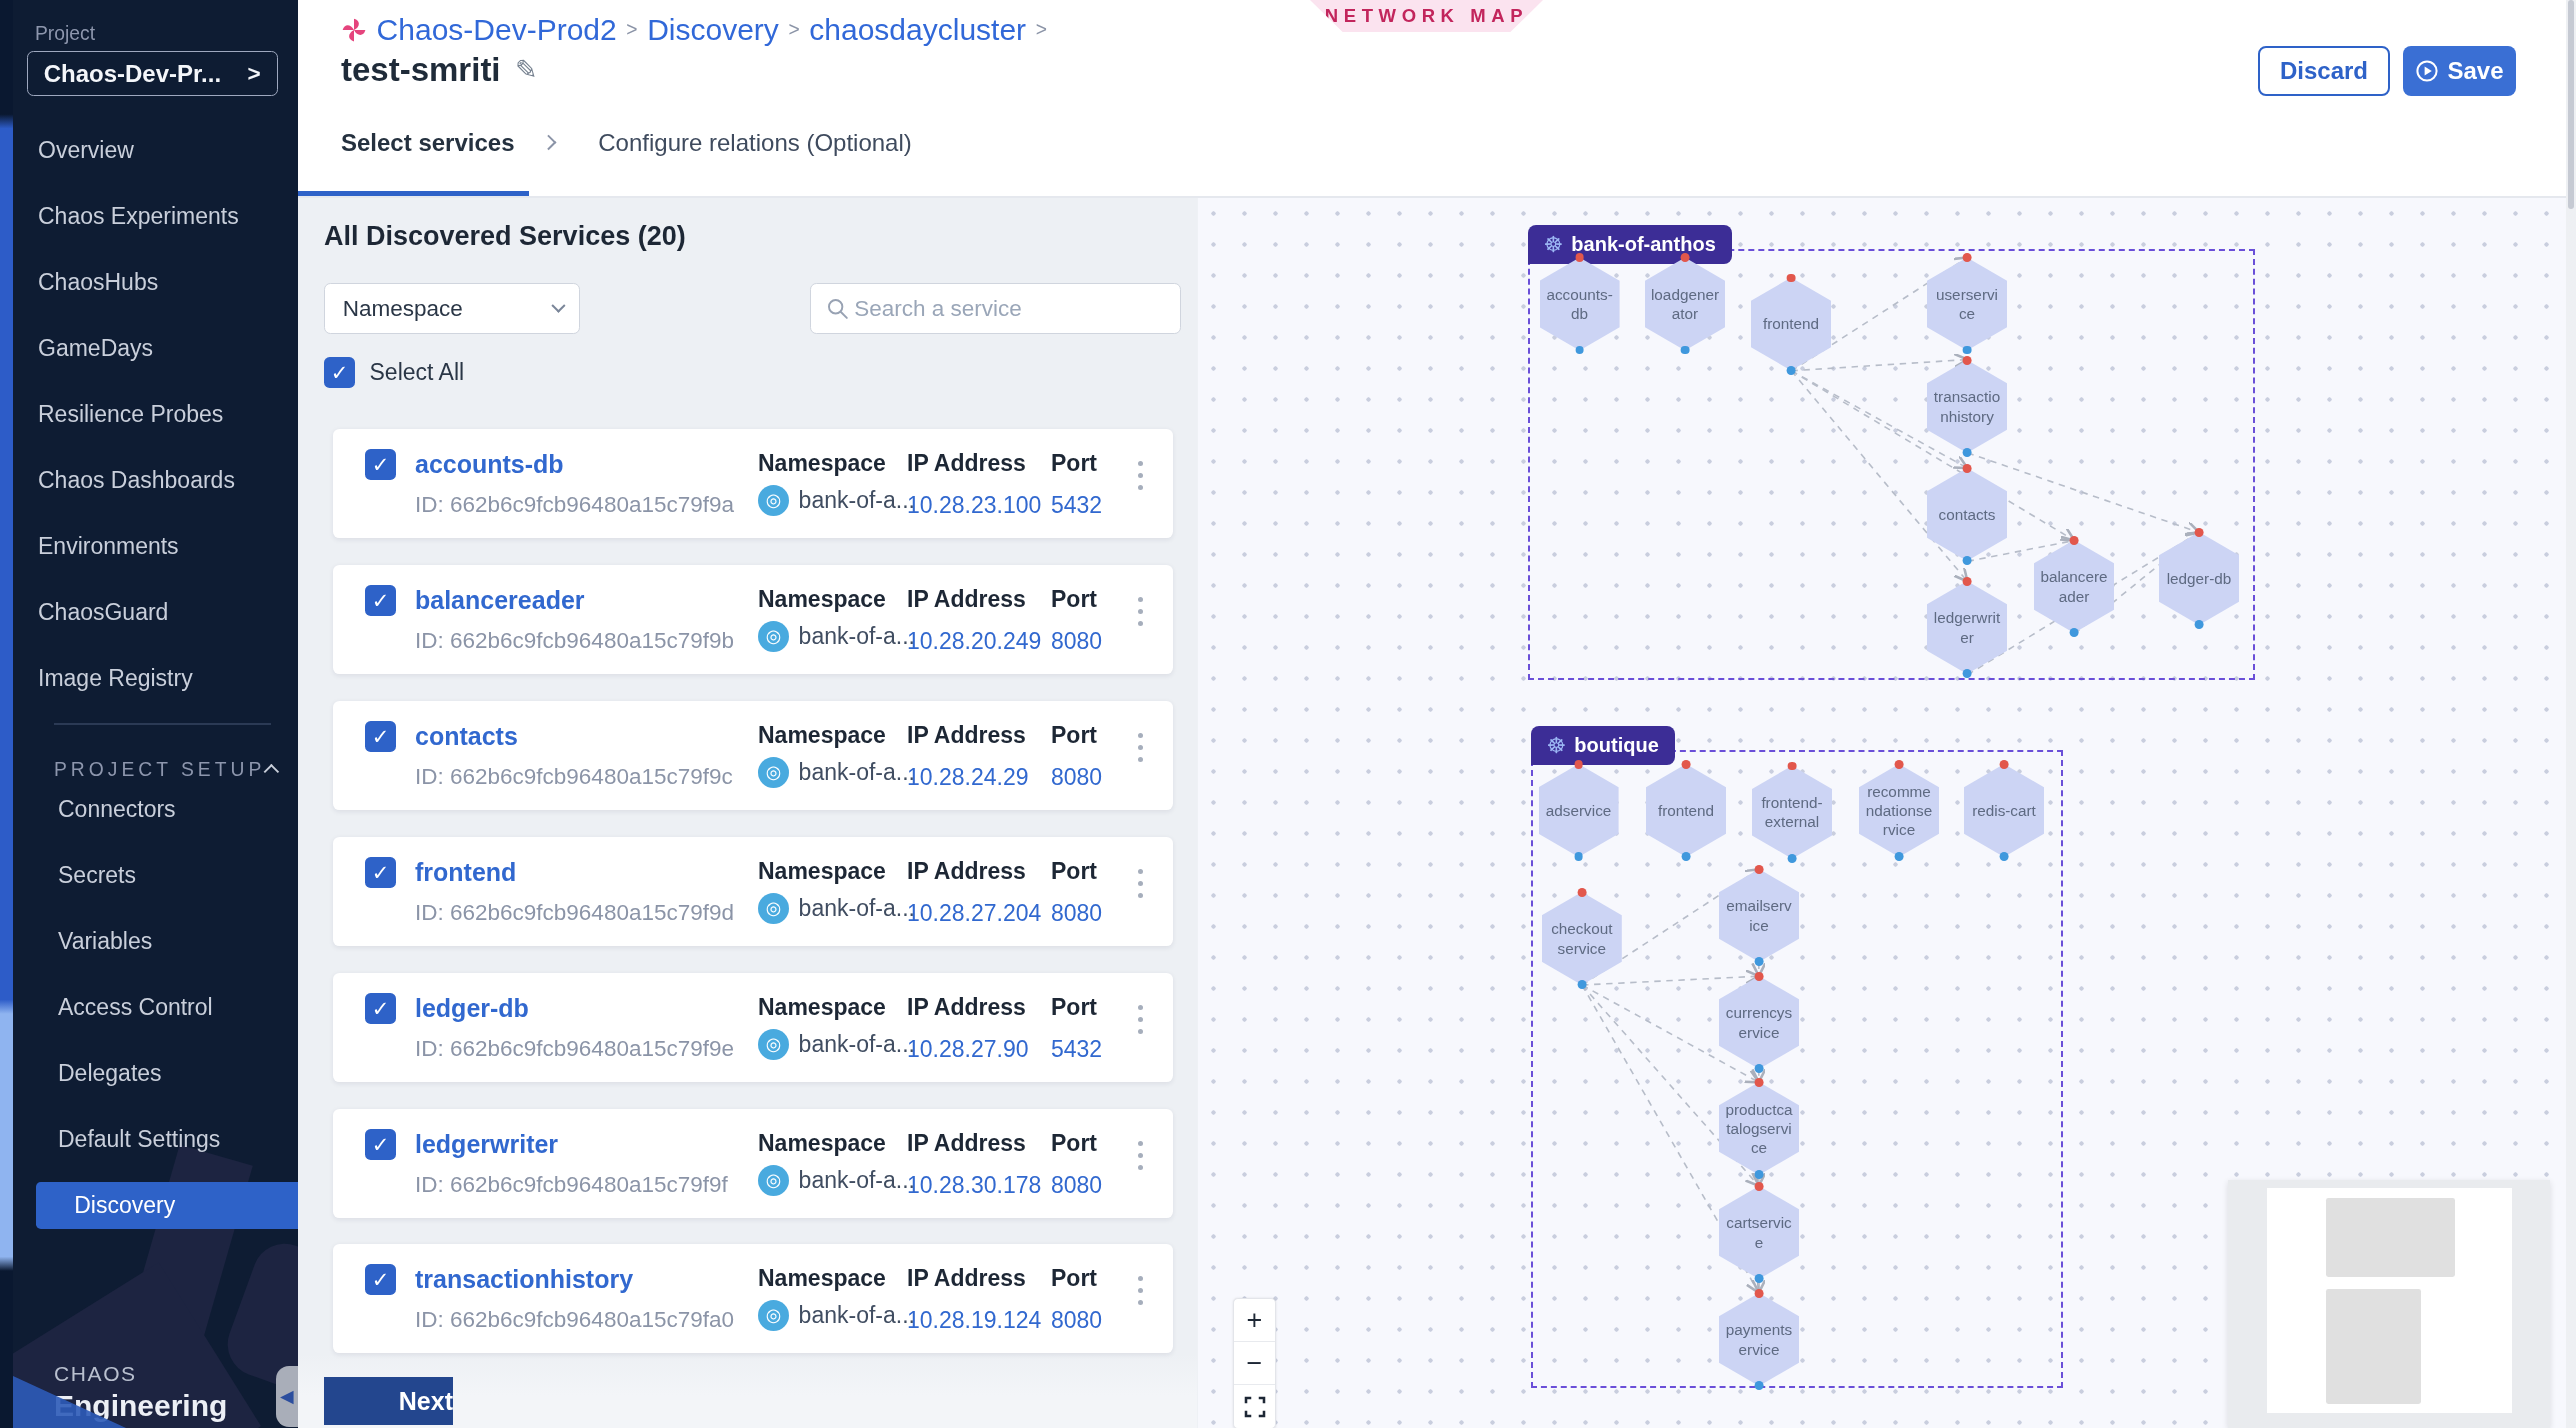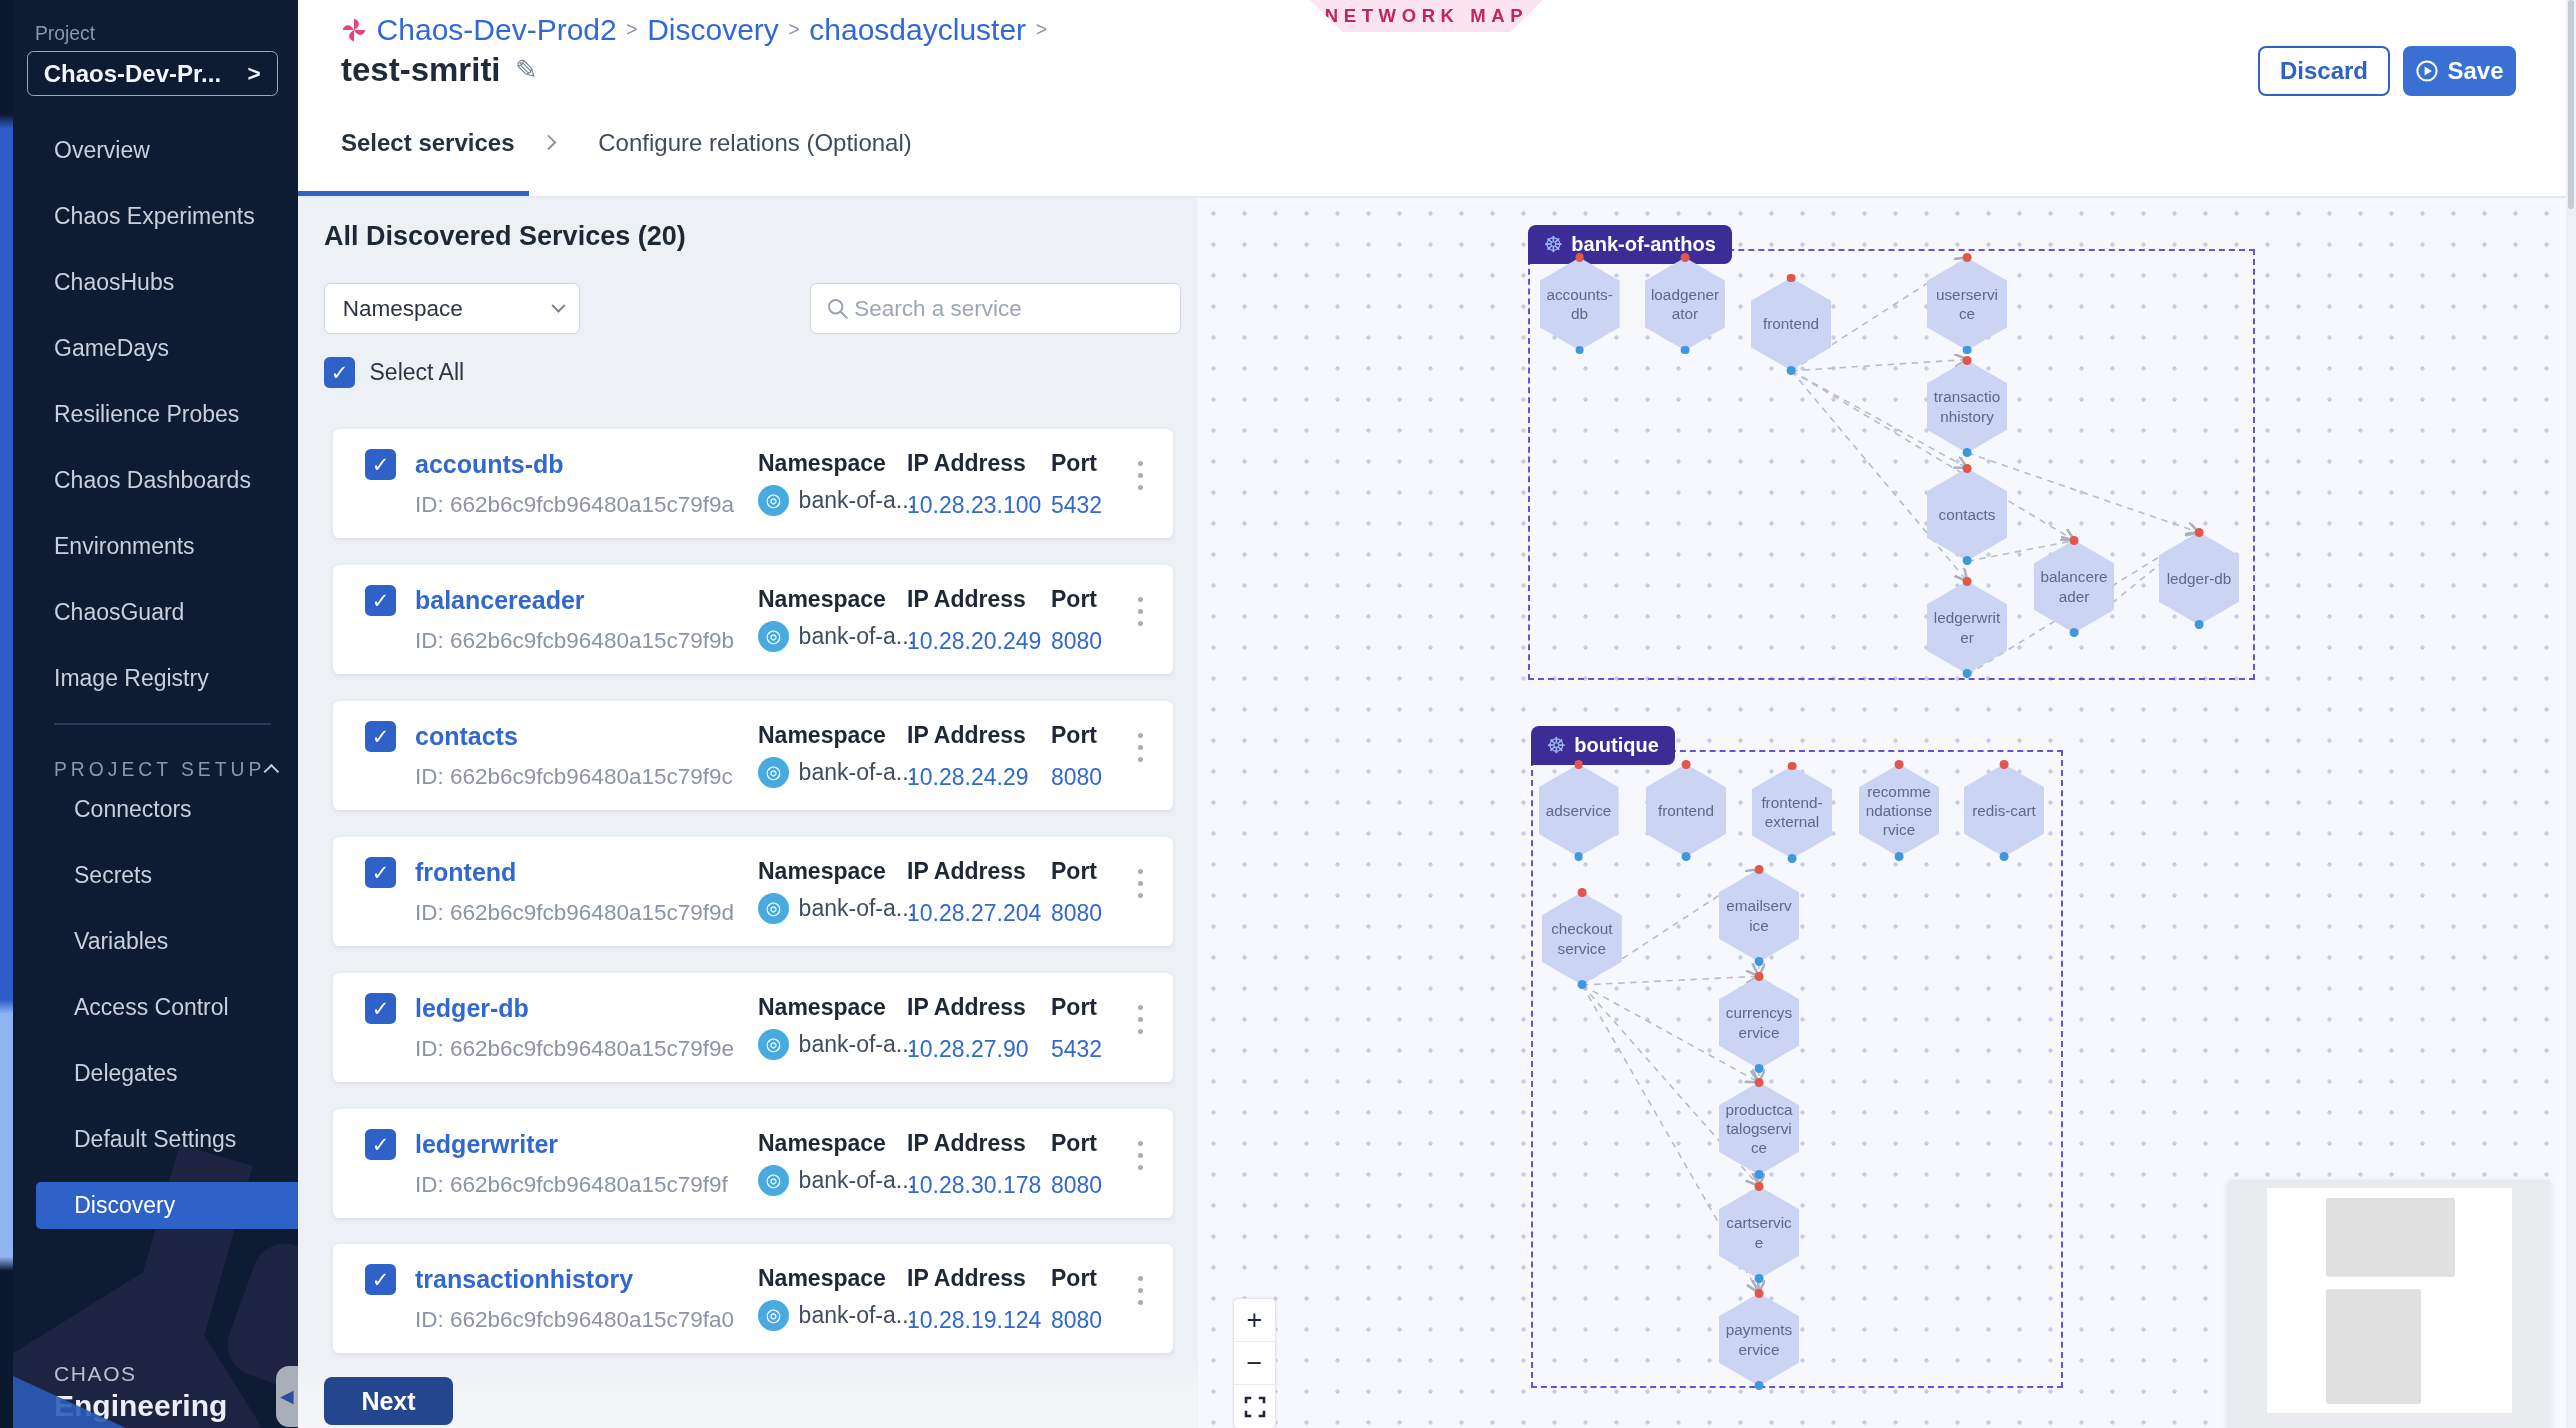--- a/index.html
+++ b/index.html
@@ -18,21 +18,21 @@
   .wm2 { left:-48px; top:1318px; width:265px; height:193px; transform:rotate(-32deg); }
   .wm3 { left:225px; top:1254px; width:137px; height:137px; border-radius:32px; transform:rotate(20deg); }
   .proj-label { position:absolute; left:22px; top:22.5px; font-size:19.3px; color:#8d96ad; }
   .proj-select { position:absolute; left:13.7px; top:51px; width:251px; height:45px;
                  border:1.6px solid #9ea8bf; border-radius:6.4px; display:flex; align-items:center;
                  justify-content:space-between; padding:0 16px; cursor:pointer; }
   .proj-select .pname { color:#f4f6fa; font-size:24px; font-weight:bold; }
   .proj-select .parrow { color:#f4f6fa; font-size:22.5px; font-weight:bold; }
   .nav { position:absolute; left:0; top:117px; width:100%; }
   .nav2 { position:absolute; left:0; top:776px; width:100%;margin-left:20px; }
-  .nav-item { height:66px; line-height:66px; padding-left:41px; font-size:23px;
+  .nav-item { height:66px; line-height:66px; padding-left:25px; font-size:23px;
               color:#c9cfdb; cursor:pointer; white-space:nowrap; }
   .nav-item.active { background:#2e62c8; color:#ffffff; margin:9.6px 3.2px; height:47px;
                      line-height:47px; border-radius:4.8px; padding-left:38px; }
   .divider { position:absolute; left:41px; top:723px; width:217px; height:1.6px; background:#2b3a55; }
   .setup-hdr { position:absolute; left:41px; top:759px; font-size:19.3px; letter-spacing:4px;
                color:#8d96ad; width:225px; display:flex; justify-content:space-between; align-items:center; cursor:pointer; }
   .chev-up { width:11.3px; height:11.3px; border-left:2.4px solid #c9cfdb; border-top:2.4px solid #c9cfdb;
              transform:rotate(45deg) translateY(3.2px); }
   .brand { position:absolute; left:41px; top:1362px; }
   .brand .b1 { font-size:21px; color:#b9c0cf; letter-spacing:1.6px; }
@@ -97,22 +97,22 @@
   .card .ns-wrap { display:flex; align-items:center; gap:9.6px; color:#404d61; }
   .ns-badge { width:31px; height:31px; border-radius:50%; background:#49aadf; color:#fff;
               display:flex; align-items:center; justify-content:center; font-size:17.7px; flex:none; }
   .blue-val { color:#3168cf; }
   .kebab { position:absolute; left:800px; top:27px; display:flex; flex-direction:column; gap:6.4px;
            cursor:pointer; padding:4.8px; }
   .kebab i { width:5.6px; height:5.6px; border-radius:50%; background:#a6aebc; }
   .list-footer { position:absolute; left:0; top:1156px; width:100%; height:75px;
                  background:linear-gradient(rgba(243,245,248,0), #f3f5f8 55%); }
   .btn-next { position:absolute; left:26px; top:1179px; width:129px; height:48px; background:#23468e;
-              border:none; border-radius:8px; color:#fff; font-size:25px; font-weight:bold;
-              cursor:pointer; font-family:inherit; }
+              border:none; border-radius:0; color:#fff; font-size:25px; font-weight:bold;
+              cursor:pointer; font-family:inherit;text-align:right; }
 
   
   .map-canvas { position:absolute; left:1198px; top:198px; width:1378px; height:1231px;
                 background-color:#f7f8fd;
                 background-image:radial-gradient(circle, #c9cede 1.9px, transparent 2.4px);
                 background-size:31px 31px; }
   .group { position:absolute; border:2.4px dashed #6a4fd8; }
   .group-badge { position:absolute; left:-2.4px; top:-26px; height:39px; background:#3c2d96;
                  border-radius:8px 8px 8px 0; display:flex; align-items:center; gap:8px;
                  padding:0 16px; }

